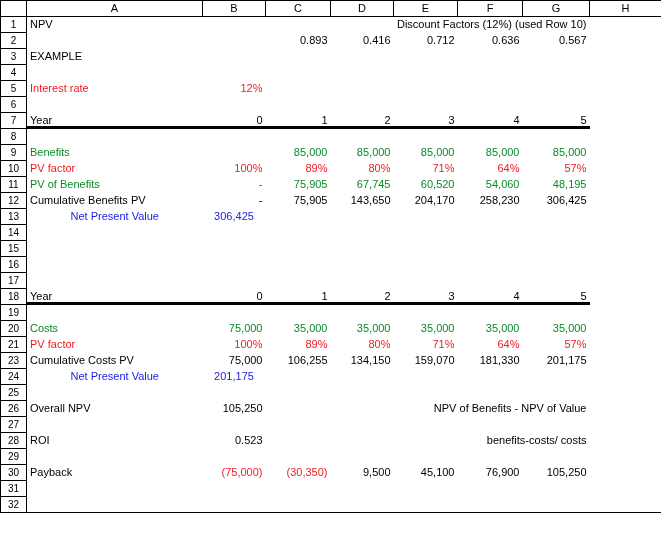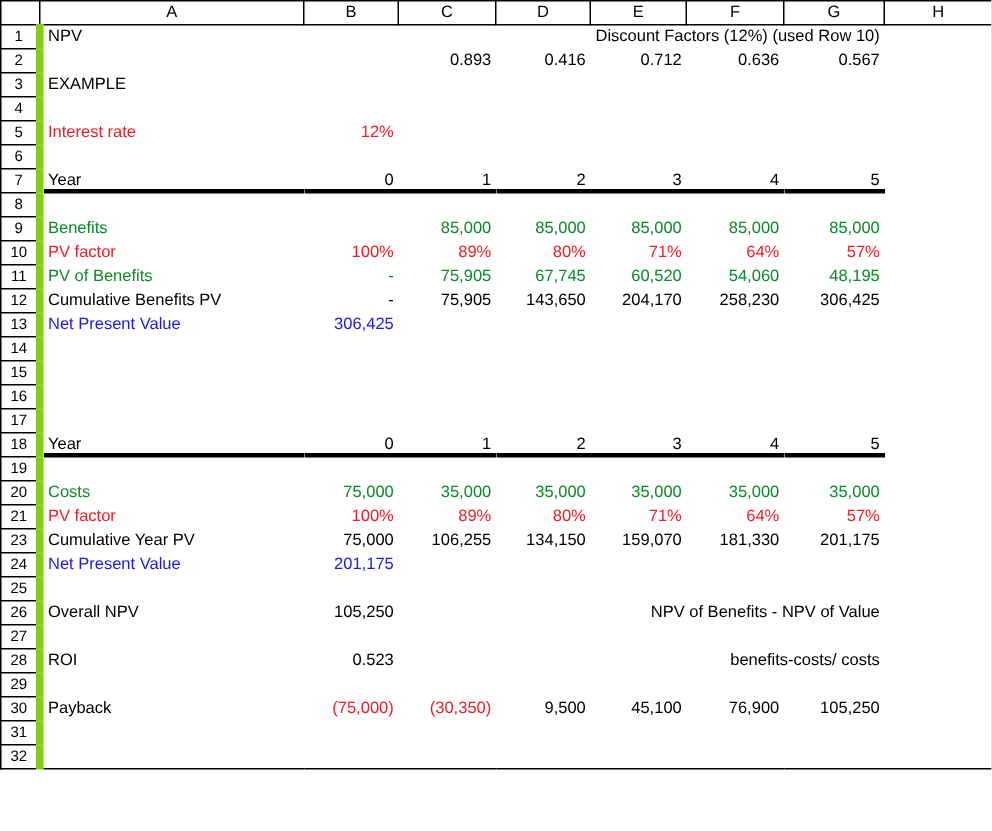--- a/index.html
+++ b/index.html
@@ -59,35 +59,35 @@
   .colB{width:63px;}
   .colC{width:65px;}
   .colD{width:63px;}
   .colE{width:64px;}
   .colF{width:65px;}
   .colG{width:67px;}
   .colH{width:72px;}
 
   
   tbody td.cell{border-left:none;border-right:none;border-top:none;border-bottom:none;}
-  tbody td.cell.firstcell{border-left:5px solid #84cc16;}
+  tbody td.cell.firstcell{border-left:1px solid #84cc16;}
   tbody td.cell.lastcell{border-right:1px solid #000;}
   tbody tr.lastrow td.cell{border-bottom:1px solid #000;}
 
   tbody td.rownum{border-top:1px solid #000;border-bottom:1px solid #000;border-left:1px solid #000;border-right:1px solid #000;}
 
   
   .l{text-align:left;}
   .r{text-align:right;}
 
   
   .black{color:#000000;}
   .green{color:#0a8a28;}
   .red{color:#ee1c24;}
-  .blue{color:#1a1ae6;}
+  .blue{color:#1a1ae6;text-align:center;}
 
   .b{font-weight:bold;}
   .u{}
 
   
   .thickbottom{box-shadow:inset 0 -3px 0 0 #000000;}
 
   
   .spanlabel{text-align:right;}
 </style>
@@ -352,21 +352,21 @@
       <td class="cell r b red u">80%</td>
       <td class="cell r b red u">71%</td>
       <td class="cell r b red u">64%</td>
       <td class="cell r b red u">57%</td>
       <td class="cell lastcell"></td>
     </tr>
 
 
     <tr>
       <td class="rownum">23</td>
-      <td class="cell firstcell l b black">Cumulative Year PV</td>
+      <td class="cell firstcell l b black">Cumulative Costs PV</td>
       <td class="cell r black">75,000</td>
       <td class="cell r black">106,255</td>
       <td class="cell r black">134,150</td>
       <td class="cell r black">159,070</td>
       <td class="cell r black">181,330</td>
       <td class="cell r black">201,175</td>
       <td class="cell lastcell"></td>
     </tr>
 
     <tr>

